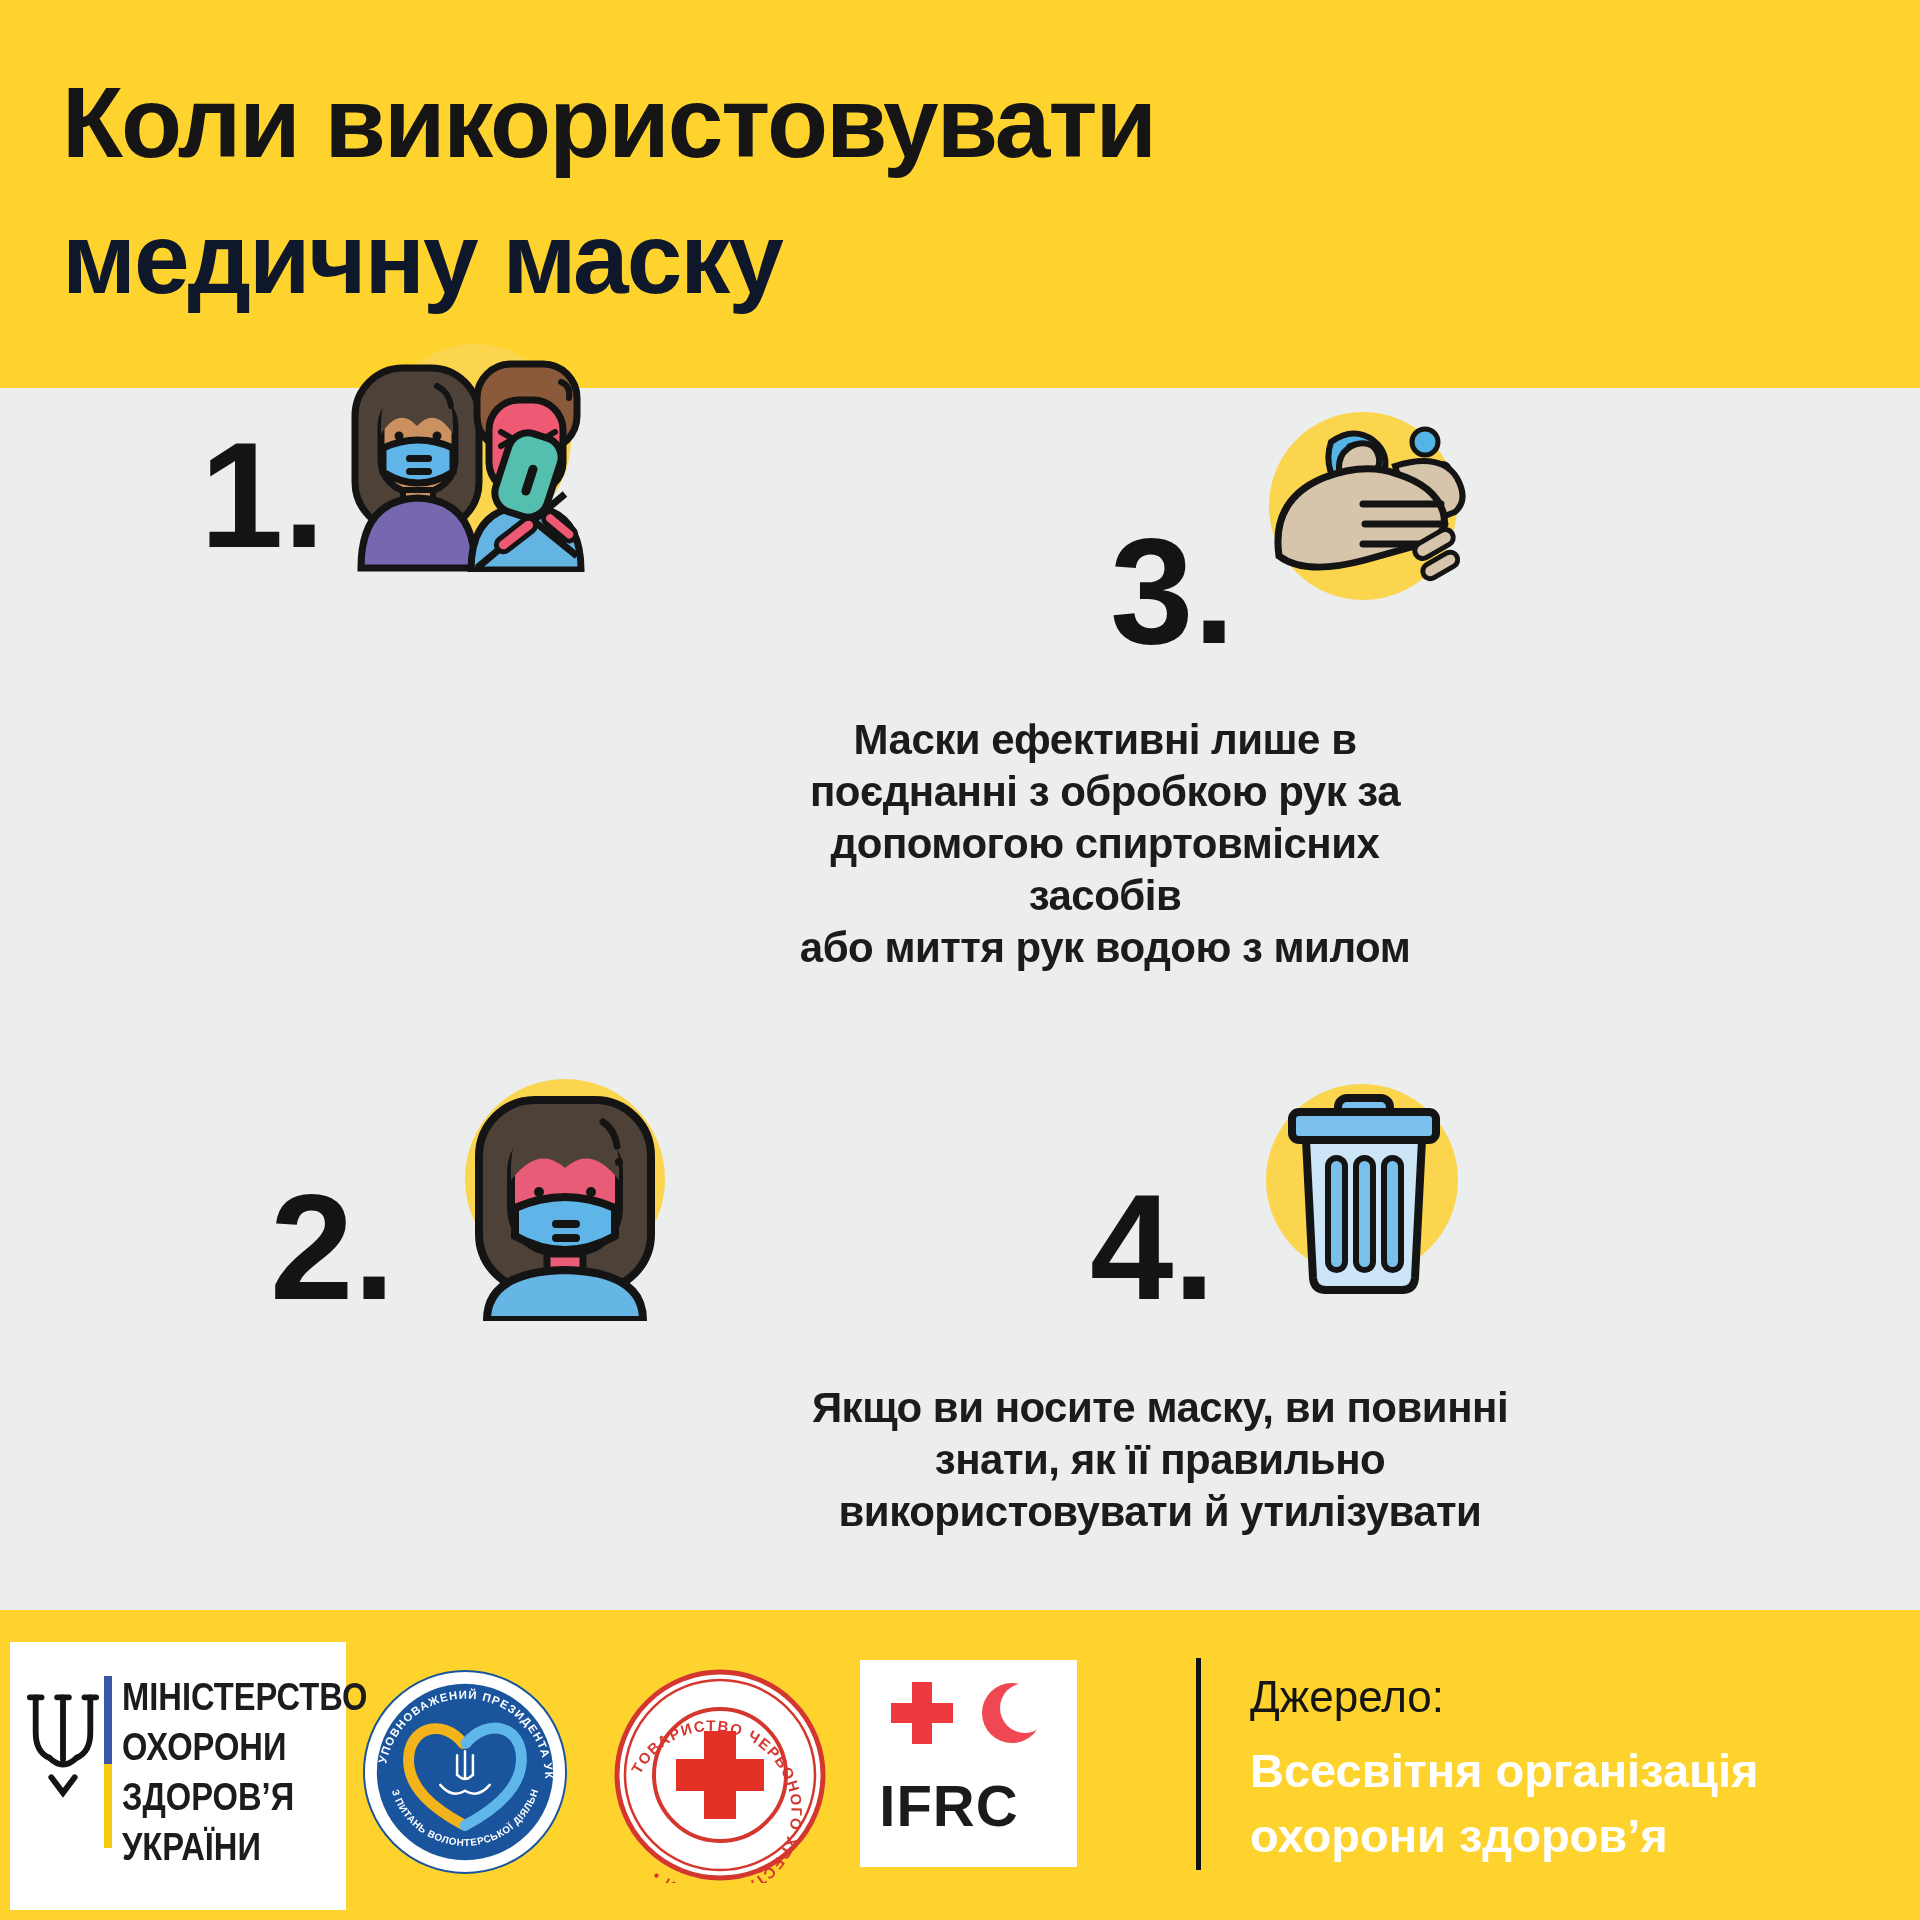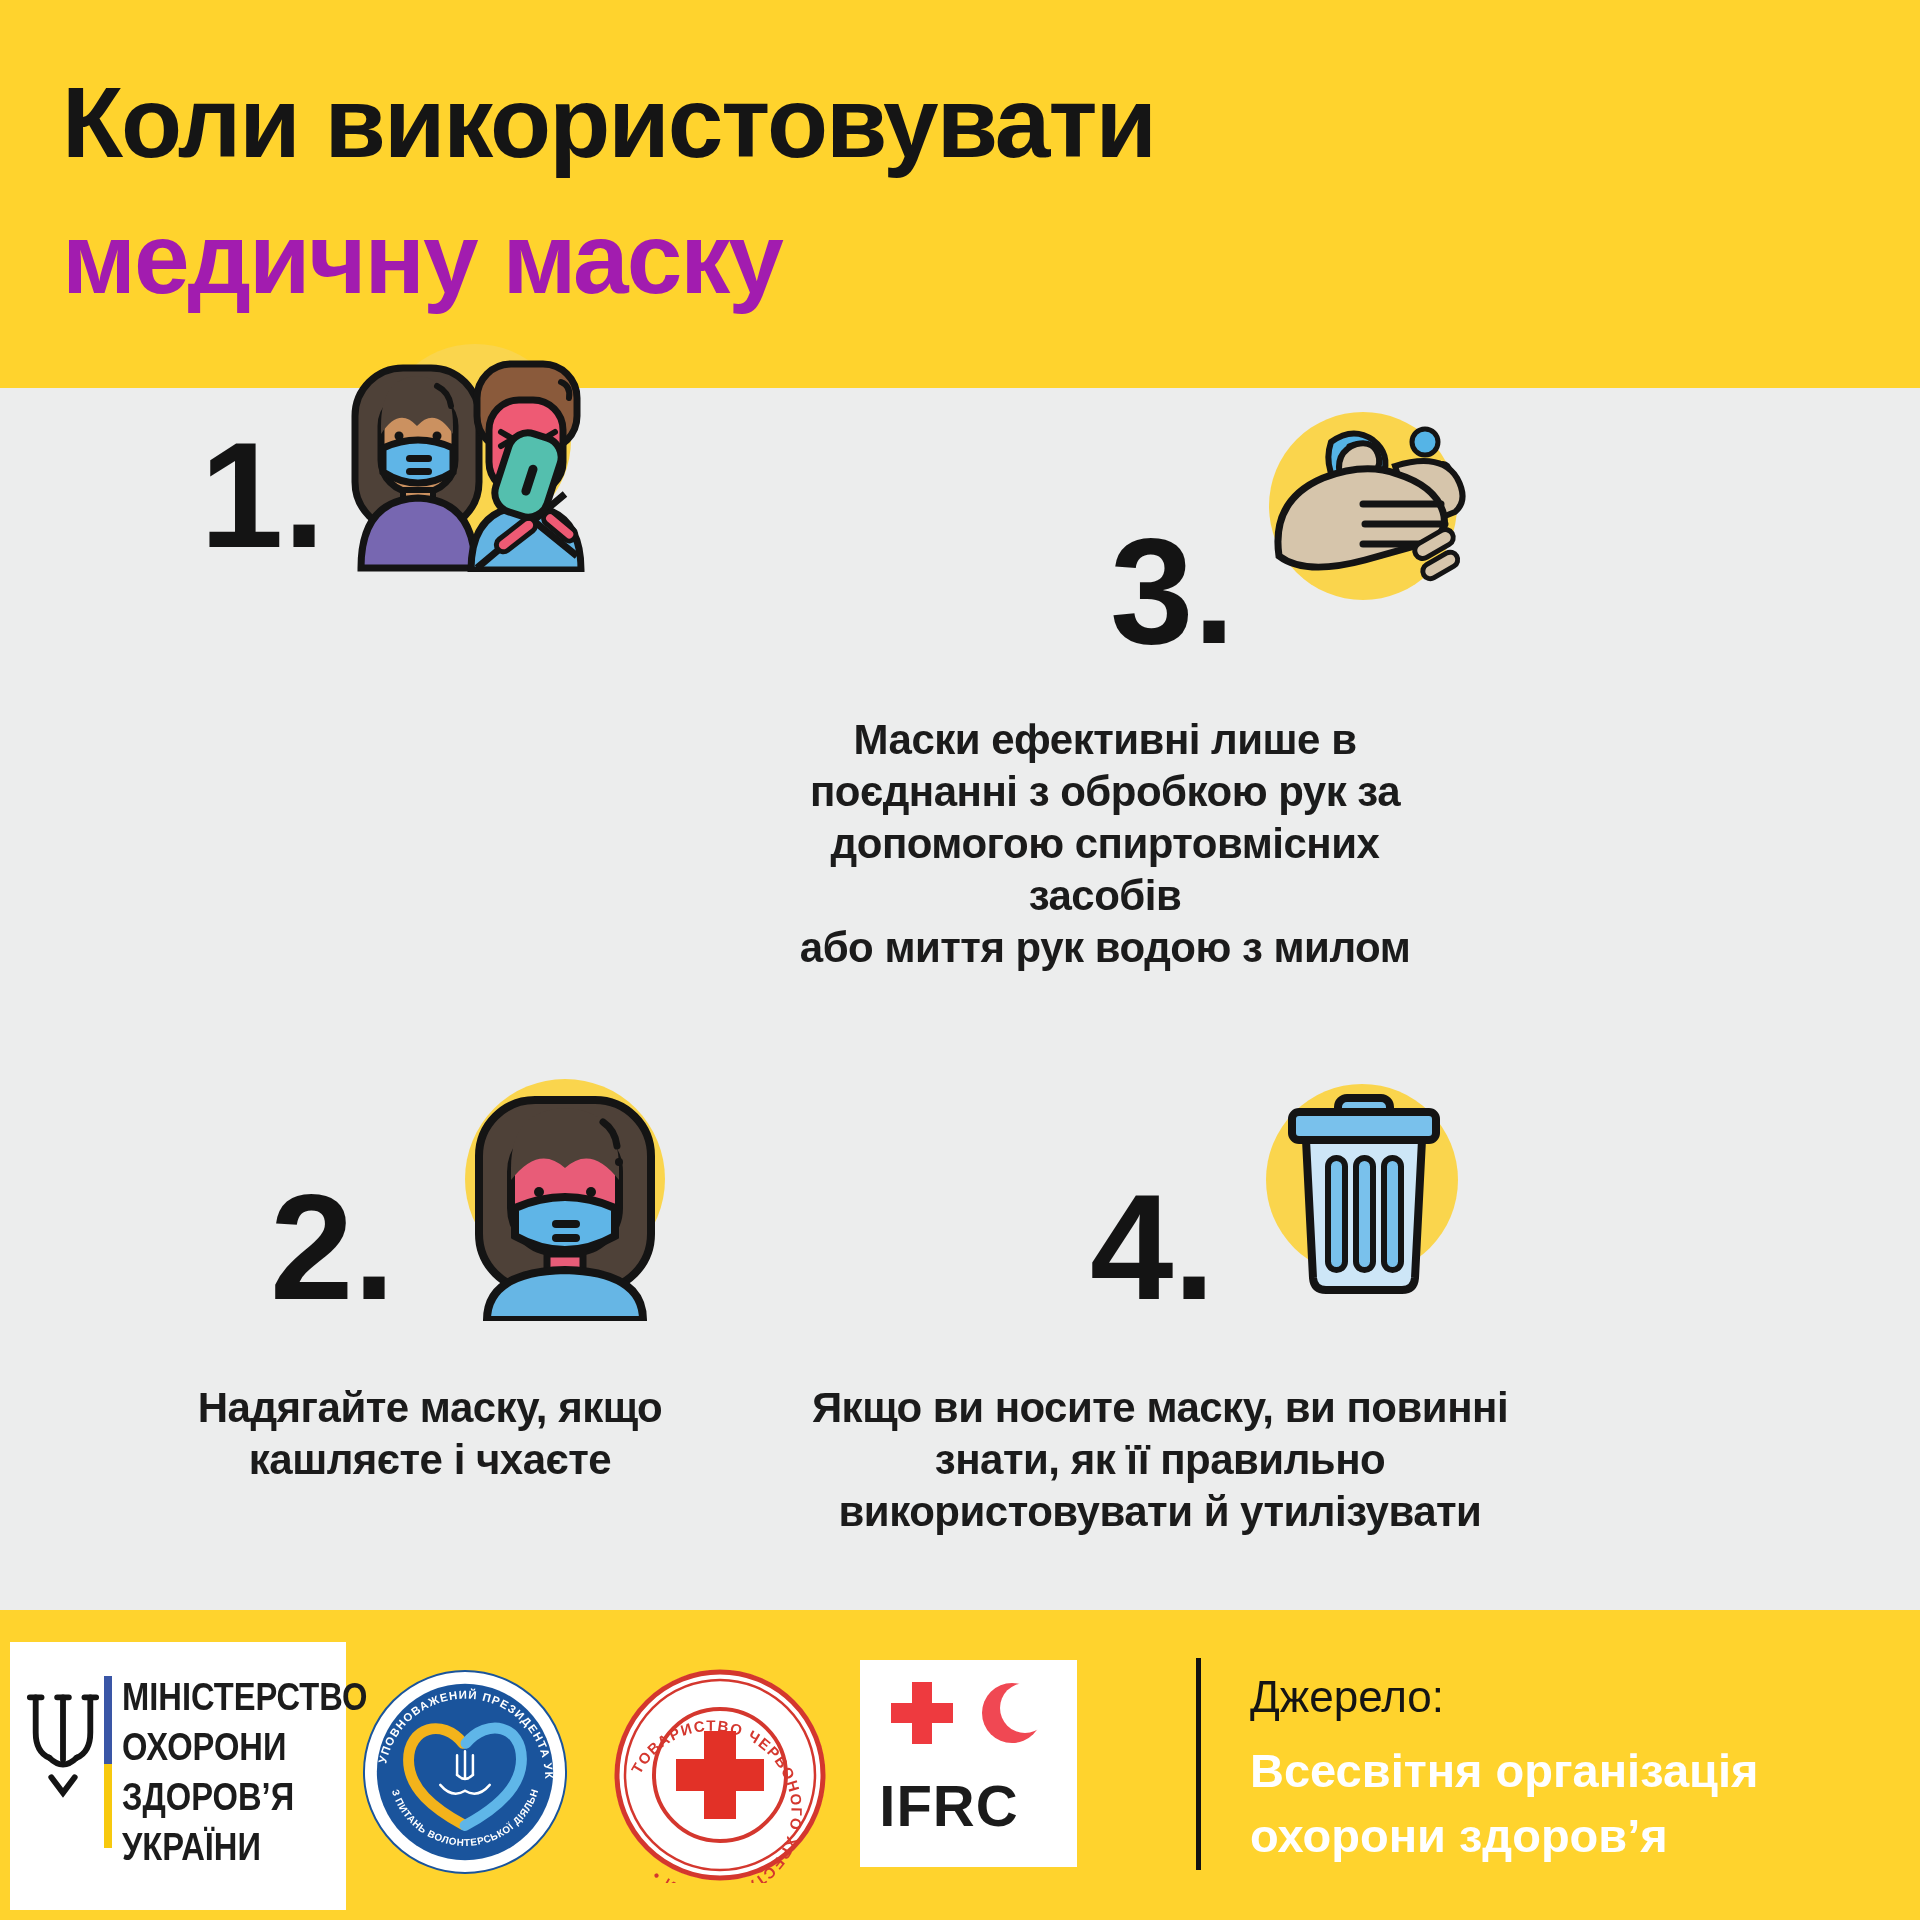--- a/index.html
+++ b/index.html
@@ -6,21 +6,21 @@
   .canvas{position:relative;width:1920px;height:1920px;overflow:hidden;
           font-family:"Liberation Sans","DejaVu Sans",sans-serif;}
   .abs{position:absolute;}
   
   .header{left:0;top:0;width:1920px;height:388px;background:#FFD32D;padding-left:28px;}
   .content{left:0;top:388px;width:1920px;height:1222px;background:#ECEDED;}
   .footer{left:0;top:1610px;width:1920px;height:310px;background:#FFD32D;}
   
   .title{left:62px;font-weight:bold;font-size:100px;letter-spacing:-2px;line-height:1;}
   .title1{top:72px;color:#151515;}
-  .title2{top:208px;color:#a21caf;text-align:center;}
+  .title2{top:208px;color:#0f172a;text-align:center;}
   
   .num{font-weight:bold;font-size:150px;line-height:150px;color:#141414;text-align:right;}
   .itxt{font-weight:bold;font-size:42px;line-height:52px;letter-spacing:-0.5px;
         color:#1B1B1B;text-align:center;white-space:pre-line;}
   .n1{left:190px;top:420px;width:135px;}
   .i1{left:325px;top:342px;}
   .t1{left:105px;top:714px;width:640px;}
   .n3{left:1005px;top:516px;width:230px;}
   .i3{left:1245px;top:408px;}
   .t3{left:775px;top:714px;width:660px;}
@@ -117,22 +117,20 @@
       <circle cx="184" cy="86" r="4" fill="#141414"></circle>
       <circle cx="104" cy="116" r="5" fill="#141414"></circle>
         <circle cx="156" cy="116" r="5" fill="#141414"></circle>
       <path d="M80 132 Q130 110 180 132 L180 160 Q130 188 80 160 Z" fill="#5FB5E7" stroke="#141414" stroke-width="8"></path>
       <rect x="117" y="144" width="28" height="8" rx="4" fill="#141414"></rect>
       <rect x="117" y="158" width="28" height="8" rx="4" fill="#141414"></rect>
       <rect x="112" y="178" width="36" height="22" fill="#E85C78" stroke="#141414" stroke-width="7"></rect>
       <path d="M52 244 Q52 196 130 194 Q208 196 208 244 Z" fill="#66B6E5" stroke="#141414" stroke-width="8"></path>
     </svg>
   </div>
-  <div class="abs itxt t2">Надягайте маску, якщо
-кашляєте і чхаєте</div>
 
   <div class="abs num n4">4.</div>
   <div class="abs i4">
     <svg width="245" height="235" viewBox="0 0 245 235">
       <circle cx="122" cy="98" r="96" fill="#FAD54D"></circle>
       <rect x="98" y="16" width="52" height="20" rx="9" fill="#79C1EC" stroke="#141414" stroke-width="8"></rect>
       <rect x="52" y="30" width="144" height="28" rx="7" fill="#79C1EC" stroke="#141414" stroke-width="8"></rect>
       <path d="M66 58 H182 L175 196 Q174 208 162 208 H86 Q74 208 73 196 Z" fill="#CDE6F7" stroke="#141414" stroke-width="8"></path>
       <rect x="88" y="76" width="17" height="112" rx="8.5" fill="#79C1EC" stroke="#141414" stroke-width="6"></rect>
       <rect x="116" y="76" width="17" height="112" rx="8.5" fill="#79C1EC" stroke="#141414" stroke-width="6"></rect>

